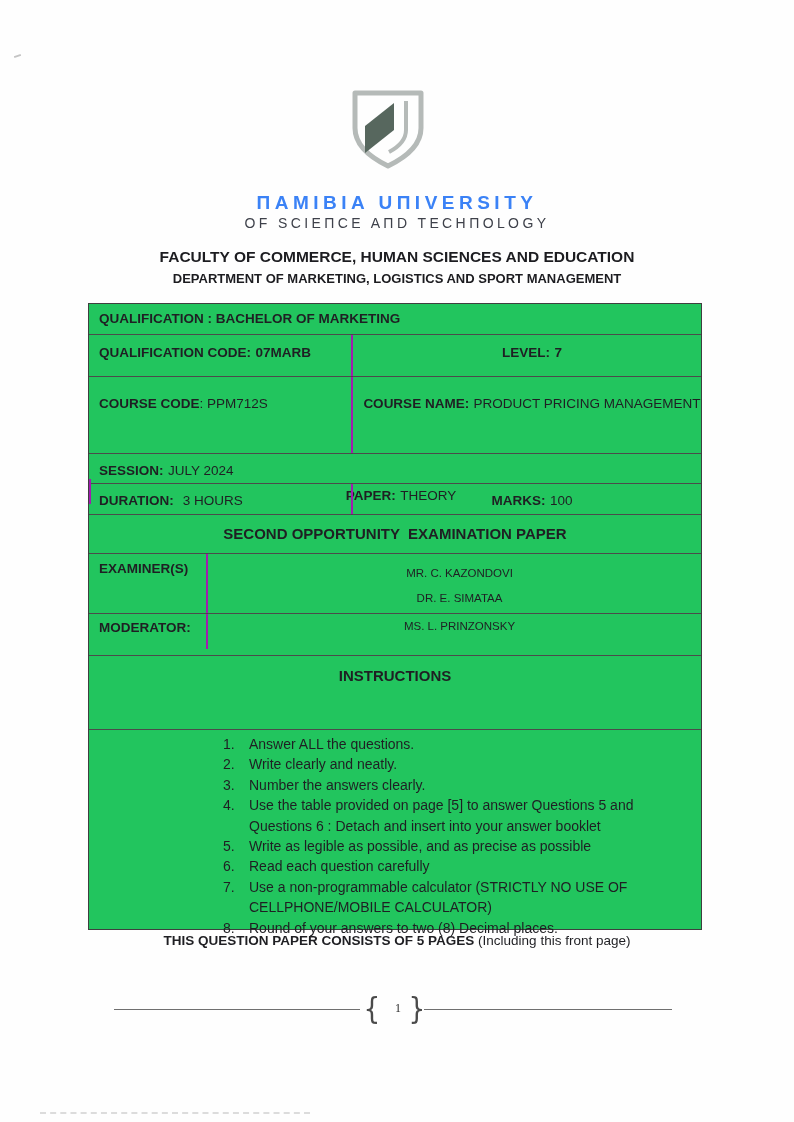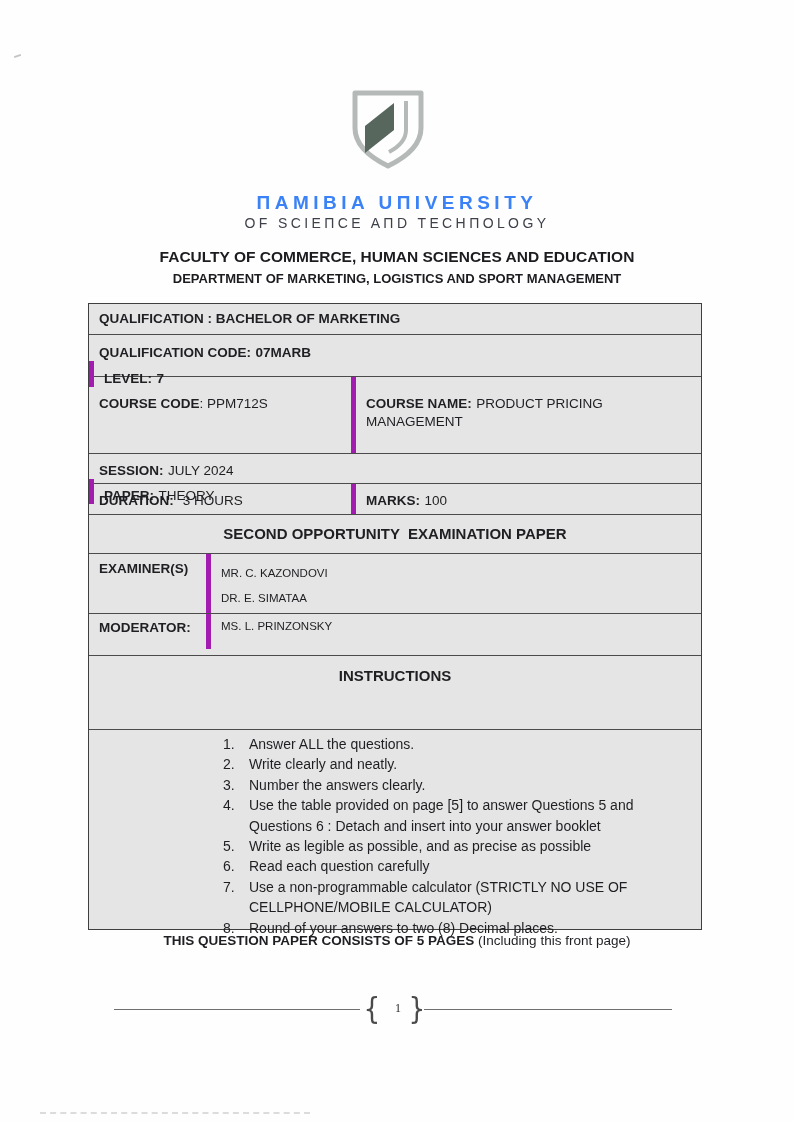--- a/index.html
+++ b/index.html
@@ -36,30 +36,30 @@
   }
   .dept-line{
     position:absolute;left:0;top:271px;width:794px;text-align:center;
     font-size:13px;font-weight:700;color:#1c1c20;
   }
   
   .doc-table{
     position:absolute;left:88px;top:303px;width:614px;
     border:1px solid #3f3f3f;
     box-sizing:border-box;
-    background:#e5e5e5;
+    background:#22c55e;
   }
   .trow{display:flex;border-top:1px solid #4b4b4b;box-sizing:border-box;}
   .trow:first-child{border-top:none;}
   .tcell{box-sizing:border-box;padding:0 0 0 10px;}
-  .cell-r{border-left:5px solid #a21caf;}
+  .cell-r{border-left:2px solid #a21caf;text-align:center;}
   .lbl{font-weight:700;font-size:13.5px;}
   .val{font-weight:400;font-size:13.5px;}
   .row-a{height:30px;}  .row-a .tcell{padding-top:7px;}
-  .row-b{height:42px;flex-direction:column;}  .row-b .tcell{padding-top:8px;}
+  .row-b{height:42px;}  .row-b .tcell{padding-top:8px;}
   .row-c{height:77px;}  .row-c .tcell{padding-top:17px;}
   .row-d{height:30px;flex-direction:column;}  .row-d .tcell{padding-top:7px;}
   .row-e{height:31px;}  .row-e .tcell{padding-top:7px;}
   .colL{width:262px;}
   .colR{flex:1;}
   .colL2{width:117px;}
   .row-f{height:39px;}
   .row-f .tcell{width:100%;text-align:center;padding:10px 0 0 0;font-weight:700;font-size:15px;white-space:pre;}
   .row-g{height:60px;} .row-g .tcell{padding-top:7px;}
   .row-h{height:36px;} .row-h .tcell{padding-top:6px;}

